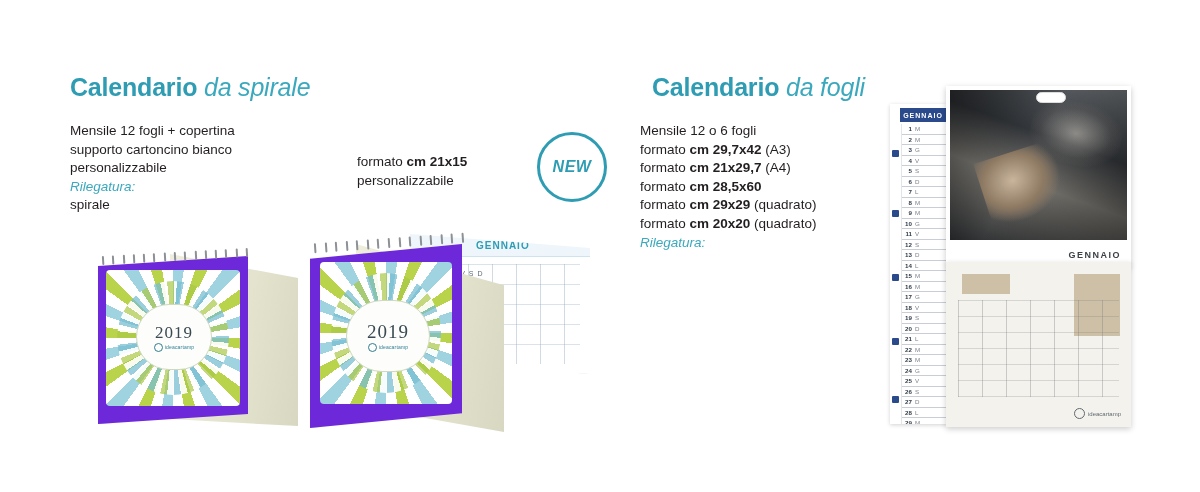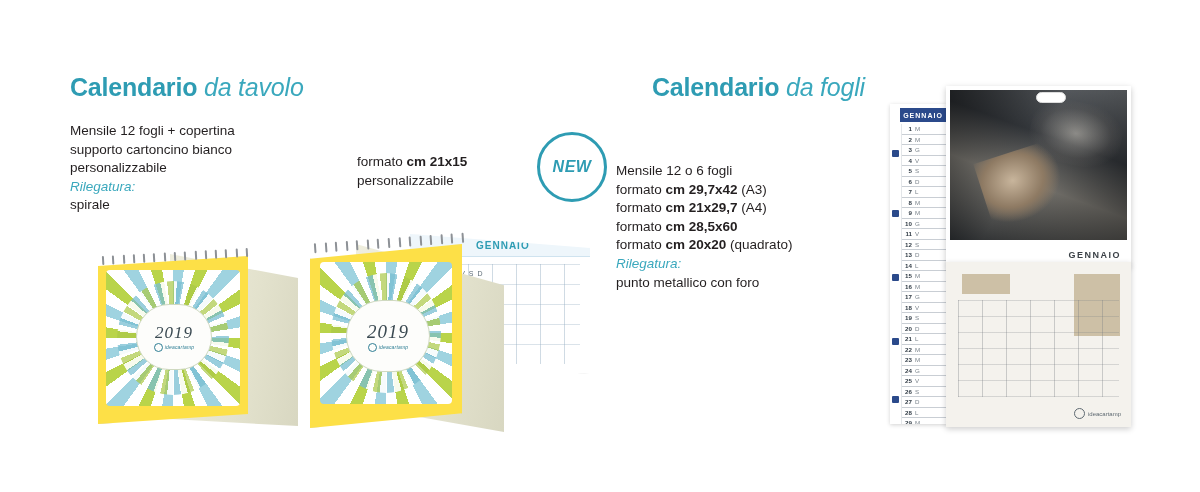--- a/index.html
+++ b/index.html
@@ -44,21 +44,21 @@
     color: #231f20;
   }
   .spec .b { font-weight: bold; }
   .spec .rileg {
     color: #3aa8bd;
     font-style: italic;
   }
 
   #spec-desk { left: 70px; top: 122px; }
   #spec-desk2 { left: 357px; top: 153px; }
-  #spec-wall { left: 616px; top: 122px; margin-top: 40px; }
+  #spec-wall { left: 640px; top: 122px; }
 
   
   #new-badge {
     position: absolute;
     left: 537px;
     top: 132px;
     width: 70px;
     height: 70px;
     border-radius: 50%;
     border: 3px solid #2e9cb3;
@@ -79,23 +79,22 @@
   .deskcal {
     position: absolute;
   }
   
   .leaf-back {
     position: absolute;
     background: linear-gradient(100deg,#efeede 0%, #e3e2cd 60%, #d8d7c1 100%);
   }
   .cover-front {
     position: absolute;
-    background: #fde047;
+    background: #6d28d9;
     box-shadow: 0 2px 5px rgba(0,0,0,0.22);
-    font-style: italic;
   }
   .mandala {
     position: absolute;
     background:
       radial-gradient(circle at 50% 50%, #ffffff 0 26%, rgba(255,255,255,0) 26.5%),
       repeating-conic-gradient(from 0deg at 50% 50%,
         #9fd3e0 0deg 9deg,
         #ffffff 9deg 18deg,
         #b9d44a 18deg 27deg,
         #ffffff 27deg 36deg);
@@ -320,21 +319,21 @@
     border-radius: 6px;
     background: #ffffff;
     border: 1px solid #dcdcdc;
   }
 </style>
 </head>
 <body>
 
 <div class="section-title" id="title-desk">
   <span class="bold">Calendario</span>
-  <span class="italic">da tavolo</span>
+  <span class="italic">da spirale</span>
 </div>
 
 <div class="spec" id="spec-desk">
   <div>Mensile 12 fogli + copertina</div>
   <div>supporto cartoncino bianco</div>
   <div>personalizzabile</div>
   <div class="rileg">Rilegatura:</div>
   <div>spirale</div>
 </div>
 
@@ -435,24 +434,26 @@
   <div>
     <span>formato </span><span class="b">cm 29,7x42</span><span> (A3)</span>
   </div>
   <div>
     <span>formato </span><span class="b">cm 21x29,7</span><span> (A4)</span>
   </div>
   <div>
     <span>formato </span><span class="b">cm 28,5x60</span><span></span>
   </div>
   <div>
+    <span>formato </span><span class="b">cm 29x29</span><span> (quadrato)</span>
+  </div>
+  <div>
     <span>formato </span><span class="b">cm 20x20</span><span> (quadrato)</span>
   </div>
   <div class="rileg">Rilegatura:</div>
-  <div>punto metallico con foro</div>
 </div>
 
 <div id="wallcal">
 
   <div class="datebar">
     <div class="datebar-tab">
       <div class="mark" style="top:26px"></div>
       <div class="mark" style="top:86px"></div>
       <div class="mark" style="top:150px"></div>
       <div class="mark" style="top:214px"></div>

